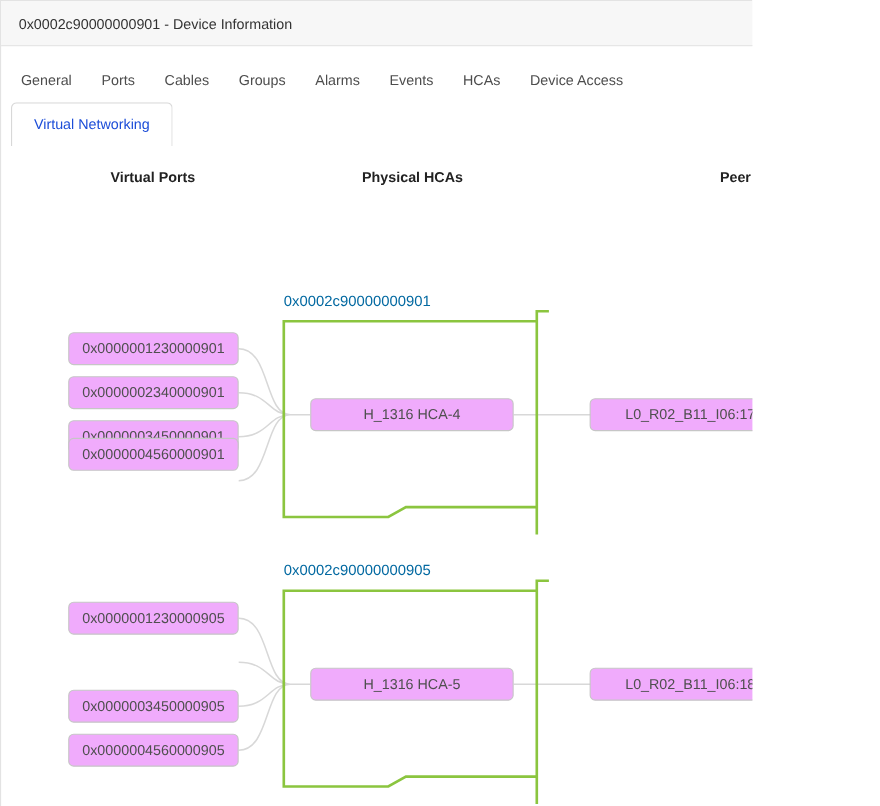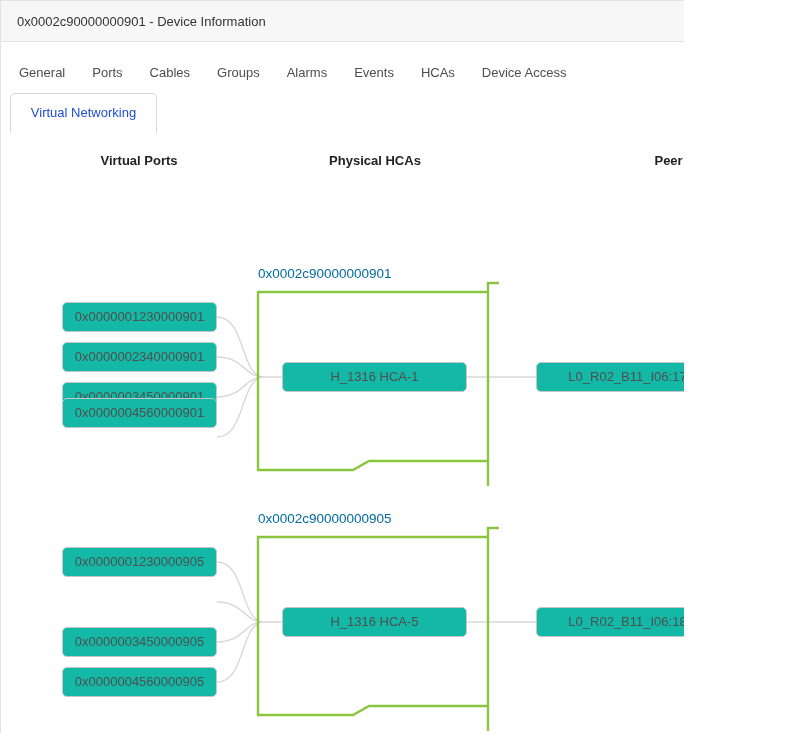--- a/index.html
+++ b/index.html
@@ -34,21 +34,21 @@
     font-size:13px;font-weight:bold;color:#222;
   }
   .colhdr.vp{left:59px;width:160px;}
   .colhdr.pp{left:293px;width:164px;}
   .colhdr.peer{left:607px;width:160px;}
   svg.lines{position:absolute;left:0;top:0;z-index:1;pointer-events:none;}
   .gpath{stroke:var(--green,#8bc53f);stroke-width:2.4;fill:none;stroke-linejoin:miter;}
   .cpath{stroke:var(--gray-line,#d8d8d8);stroke-width:1.4;fill:none;}
   .pbox{
     position:absolute;z-index:2;height:28px;line-height:28px;
-    background:#14b8a6;border:1px solid #c6c6c6;border-radius:5px;
+    background:#f0abfc;border:1px solid #c6c6c6;border-radius:5px;
     text-align:center;font-size:13px;color:#4f4f4f;box-sizing:content-box;
     white-space:nowrap;
   }
   .vbox{left:62px;width:153px;}
   .hcabox{left:282px;width:183px;}
   .peerbox{left:536px;width:181px;}
   .gtitle{
     position:absolute;left:258px;width:230px;z-index:2;
     text-align:left;font-size:13.5px;color:#0369a1;white-space:nowrap;
   }
@@ -101,21 +101,21 @@
     </defs>
     <use href="#glines"></use>
     <use href="#glines" transform="translate(0,245)"></use>
   </svg>
 
   <div class="gtitle" style="top:266px">0x0002c90000000901</div>
   <div class="pbox vbox" style="top:302px">0x0000001230000901</div>
   <div class="pbox vbox" style="top:342px">0x0000002340000901</div>
   <div class="pbox vbox" style="top:382px">0x0000003450000901</div>
   <div class="pbox vbox" style="top:398px">0x0000004560000901</div>
-  <div class="pbox hcabox" style="top:362px">H_1316 HCA-1</div>
+  <div class="pbox hcabox" style="top:362px">H_1316 HCA-4</div>
   <div class="pbox peerbox" style="top:362px">L0_R02_B11_I06:17</div>
 
   <div class="gtitle" style="top:511px">0x0002c90000000905</div>
   <div class="pbox vbox" style="top:547px">0x0000001230000905</div>
   <div class="pbox vbox" style="top:627px">0x0000003450000905</div>
   <div class="pbox vbox" style="top:667px">0x0000004560000905</div>
   <div class="pbox hcabox" style="top:607px">H_1316 HCA-5</div>
   <div class="pbox peerbox" style="top:607px">L0_R02_B11_I06:18</div>
 
 </div>

